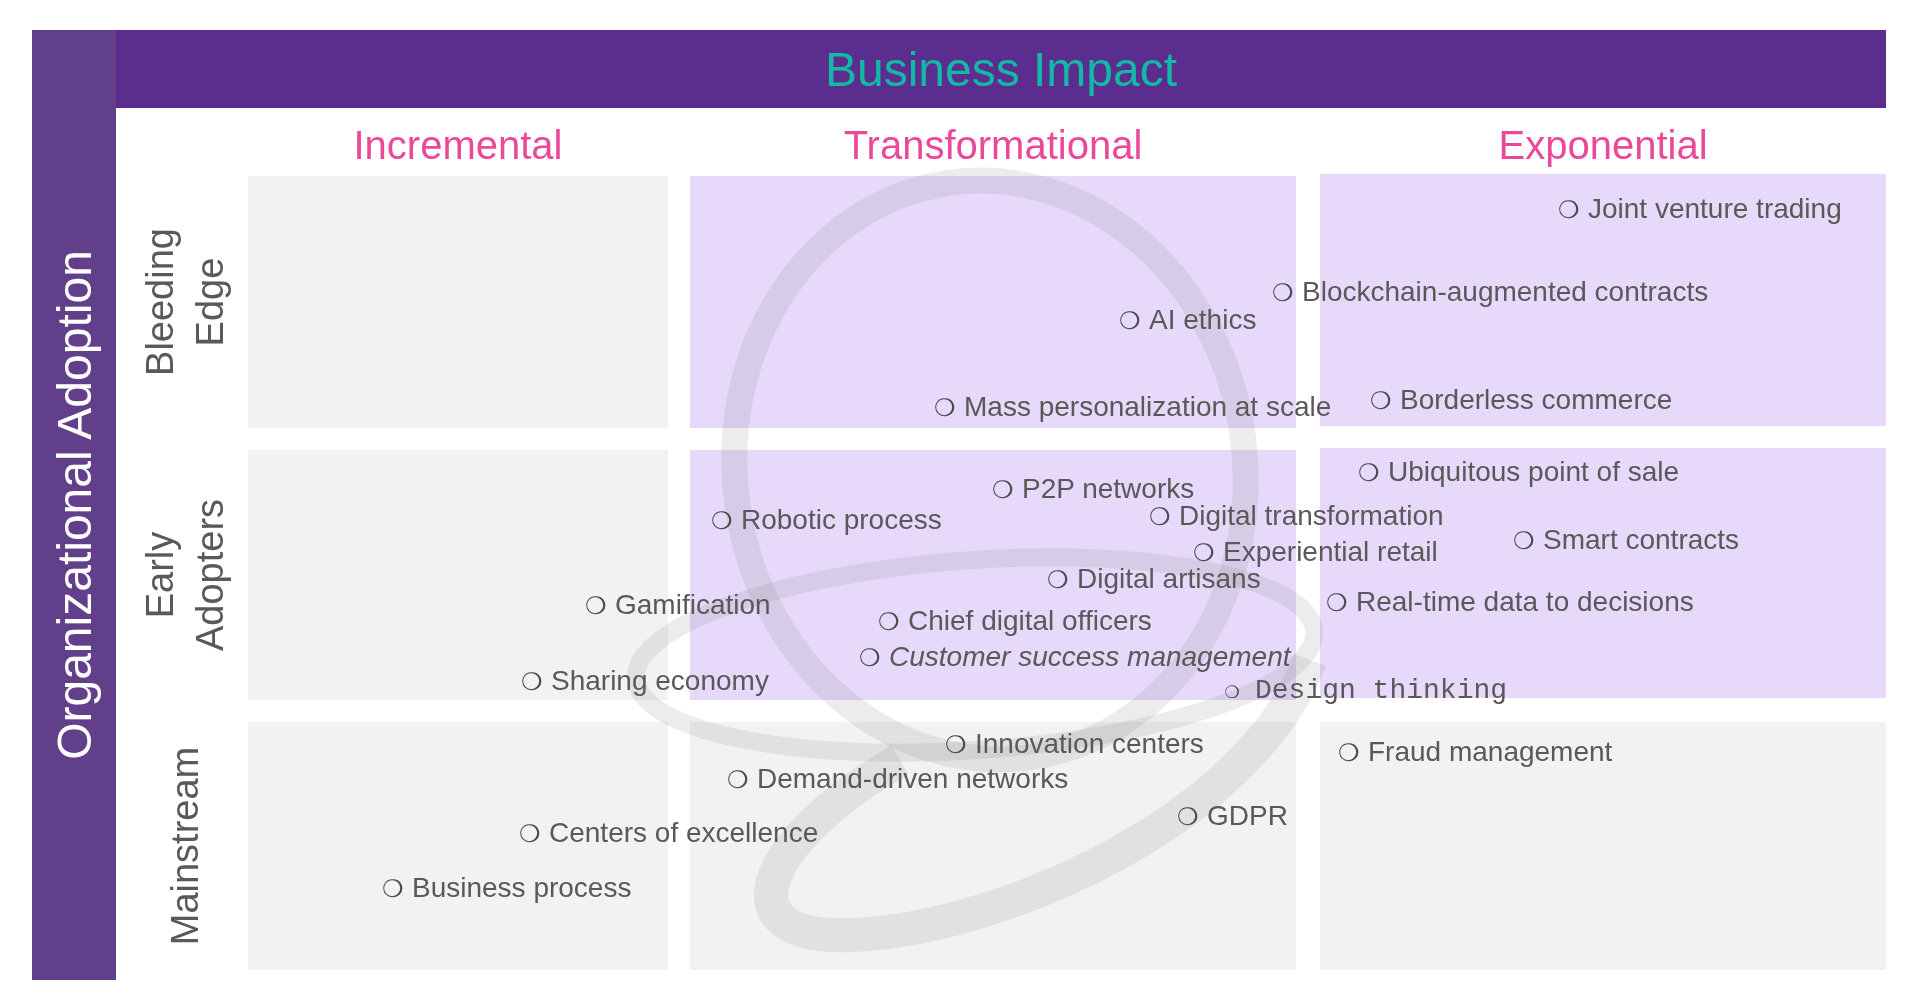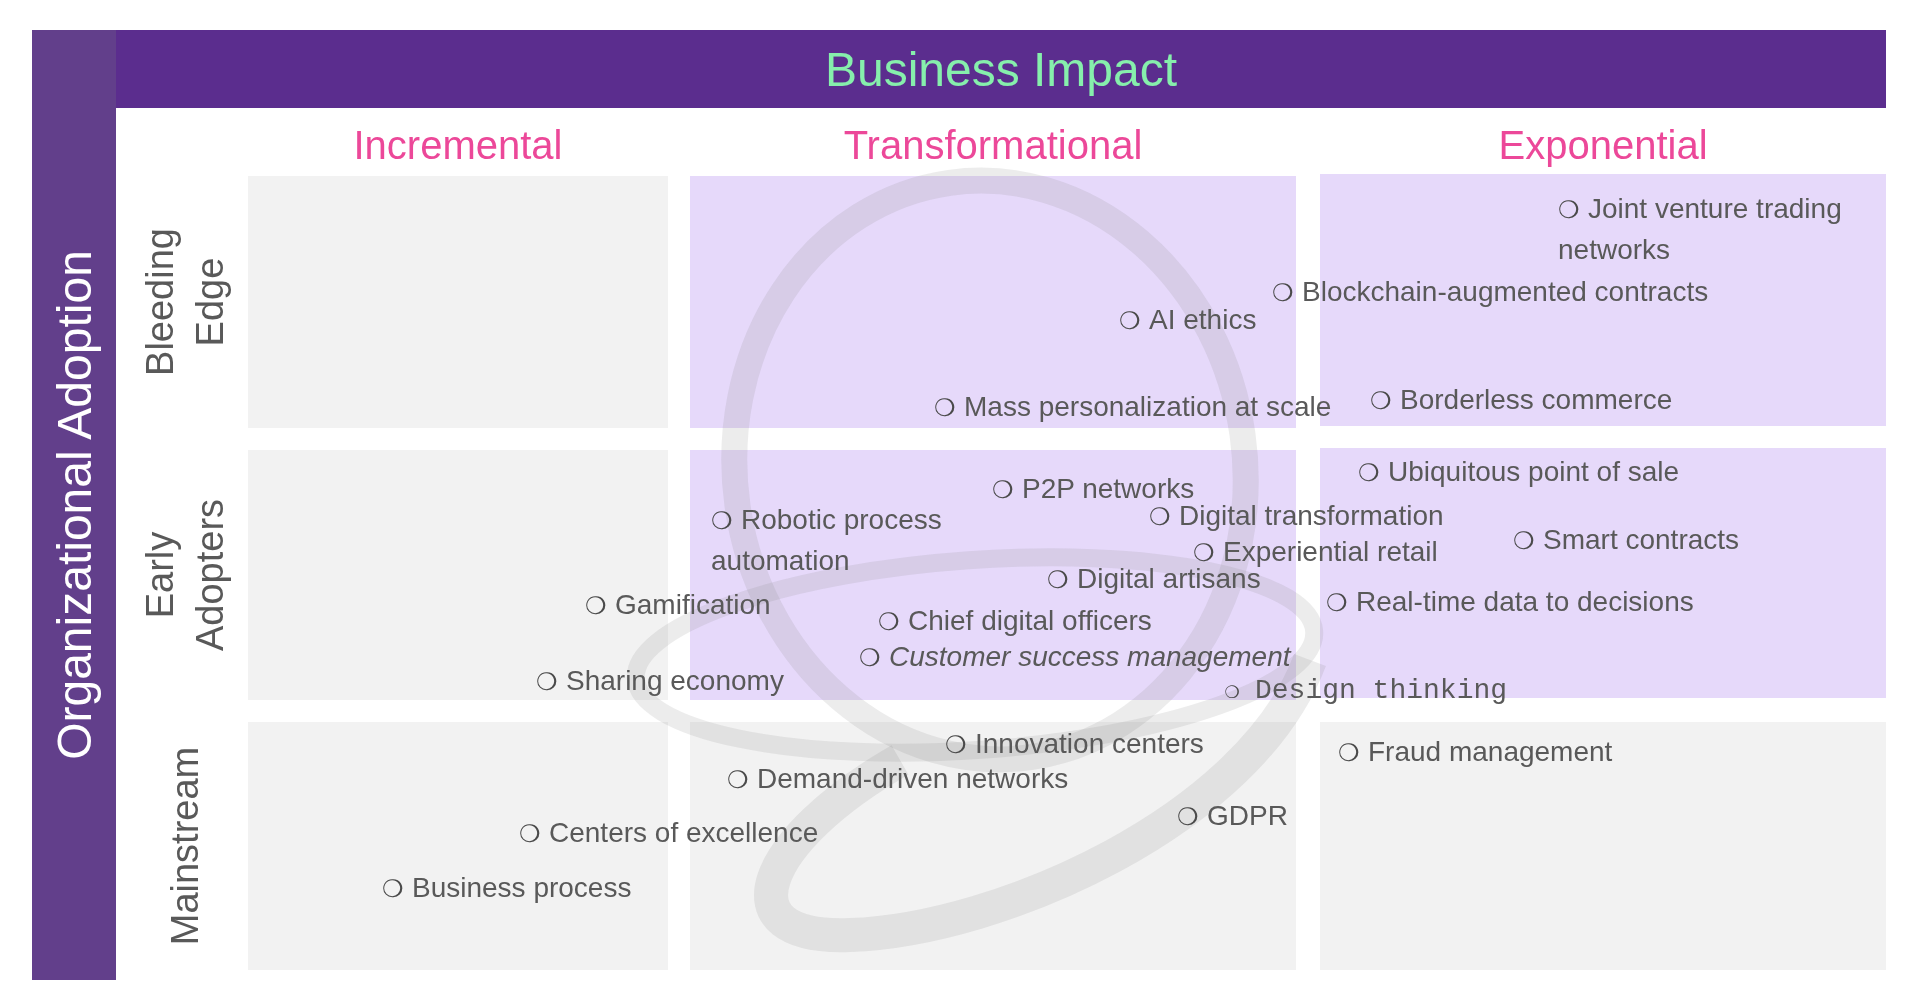--- a/index.html
+++ b/index.html
@@ -5,21 +5,21 @@
   html, body { margin:0; padding:0; background:#ffffff; }
   body { width:1922px; height:1008px; position:relative; overflow:hidden;
          font-family:"Liberation Sans","DejaVu Sans",sans-serif; color:#595959; }
   .abs { position:absolute; }
   .side-bar { left:32px; top:30px; width:84px; height:950px; background:#623F8B; }
   .side-title { position:absolute; left:0; top:0; width:84px; height:950px; }
   .side-title span { position:absolute; left:50%; top:50%; transform:translate(-50%,-50%) rotate(-90deg);
         white-space:nowrap; color:#ffffff; font-size:48px; }
   .top-bar { left:116px; top:30px; width:1770px; height:78px; background:#5B2D8E; }
   .top-title { position:absolute; left:0; right:0; top:0; bottom:0; display:flex; align-items:center; justify-content:center;
-        color:#86efac; font-size:48px; }
+        color:#14b8a6; font-size:48px; }
   .col-head { top:118px; height:54px; display:flex; align-items:center; justify-content:center; font-size:40px; color:#ec4899; }
   .row-head { left:130px; width:110px; }
   .row-head span { position:absolute; left:50%; top:50%; transform:translate(-50%,-50%) rotate(-90deg);
         white-space:nowrap; font-size:38px; line-height:50px; text-align:center; color:#595959; }
   .cell { background:#F2F2F2; }
   .cell.lav { background:#E6D9FA; }
   .watermark { left:0; top:0; width:1922px; height:1008px; pointer-events:none; }
   .item { position:absolute; font-size:28px; line-height:40px; white-space:nowrap; color:#595959; }
   .item .bullet { display:inline-block; width:30px; font-size:24px; color:#4a4a4a; }
   .item .wrap { display:block; }
@@ -66,21 +66,20 @@
 <svg class="abs watermark" viewBox="0 0 1922 1008">
   <g fill="none" stroke="#8a8a8a" stroke-opacity="0.16">
     <ellipse cx="990" cy="470" rx="255" ry="290" stroke-width="26" transform="rotate(-8 990 470)"></ellipse>
     <ellipse cx="975" cy="655" rx="340" ry="95" stroke-width="18" transform="rotate(-4 975 655)"></ellipse>
     <path d="M1310 660 C 1250 820, 1000 930, 850 935 C 720 940, 760 840, 900 760" stroke-width="34"></path>
   </g>
 </svg>
 
 <div class="item" style="left:1558px;top:189px;">
   <span class="bullet">❍</span><span>Joint venture trading</span>
-  <span class="wrap">networks</span>
 </div>
 <div class="item" style="left:1272px;top:272px;">
   <span class="bullet">❍</span><span>Blockchain-augmented contracts</span>
 </div>
 <div class="item" style="left:1119px;top:300px;">
   <span class="bullet">❍</span><span>AI ethics</span>
 </div>
 <div class="item" style="left:934px;top:387px;">
   <span class="bullet">❍</span><span>Mass personalization at scale</span>
 </div>
@@ -91,21 +90,20 @@
   <span class="bullet">❍</span><span>Ubiquitous point of sale</span>
 </div>
 <div class="item" style="left:992px;top:469px;">
   <span class="bullet">❍</span><span>P2P networks</span>
 </div>
 <div class="item" style="left:1149px;top:496px;">
   <span class="bullet">❍</span><span>Digital transformation</span>
 </div>
 <div class="item" style="left:711px;top:500px;">
   <span class="bullet">❍</span><span>Robotic process</span>
-  <span class="wrap">automation</span>
 </div>
 <div class="item" style="left:1193px;top:532px;">
   <span class="bullet">❍</span><span>Experiential retail</span>
 </div>
 <div class="item" style="left:1513px;top:520px;">
   <span class="bullet">❍</span><span>Smart contracts</span>
 </div>
 <div class="item" style="left:1047px;top:559px;">
   <span class="bullet">❍</span><span>Digital artisans</span>
 </div>
@@ -114,21 +112,21 @@
 </div>
 <div class="item" style="left:585px;top:585px;">
   <span class="bullet">❍</span><span>Gamification</span>
 </div>
 <div class="item" style="left:878px;top:601px;">
   <span class="bullet">❍</span><span>Chief digital officers</span>
 </div>
 <div class="item" style="left:859px;top:637px;font-style:italic;">
   <span class="bullet">❍</span><span>Customer success management</span>
 </div>
-<div class="item" style="left:521px;top:661px;margin-left:15px;">
+<div class="item" style="left:521px;top:661px;">
   <span class="bullet">❍</span><span>Sharing economy</span>
 </div>
 <div class="item" style="left:1225px;top:671px;font-family:Liberation Mono, monospace;">
   <span class="bullet">❍</span><span>Design thinking</span>
 </div>
 <div class="item" style="left:945px;top:724px;">
   <span class="bullet">❍</span><span>Innovation centers</span>
 </div>
 <div class="item" style="left:1338px;top:732px;">
   <span class="bullet">❍</span><span>Fraud management</span>

